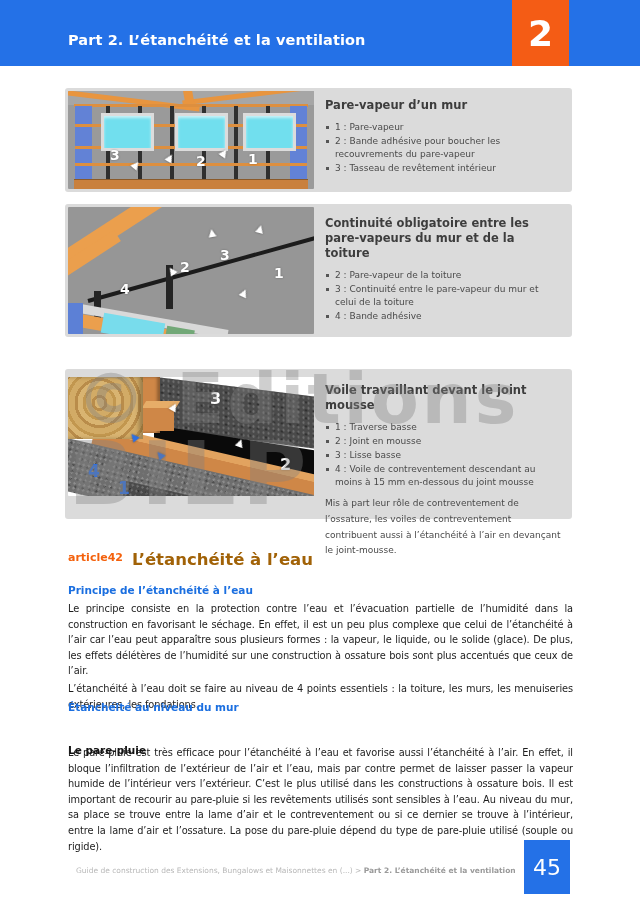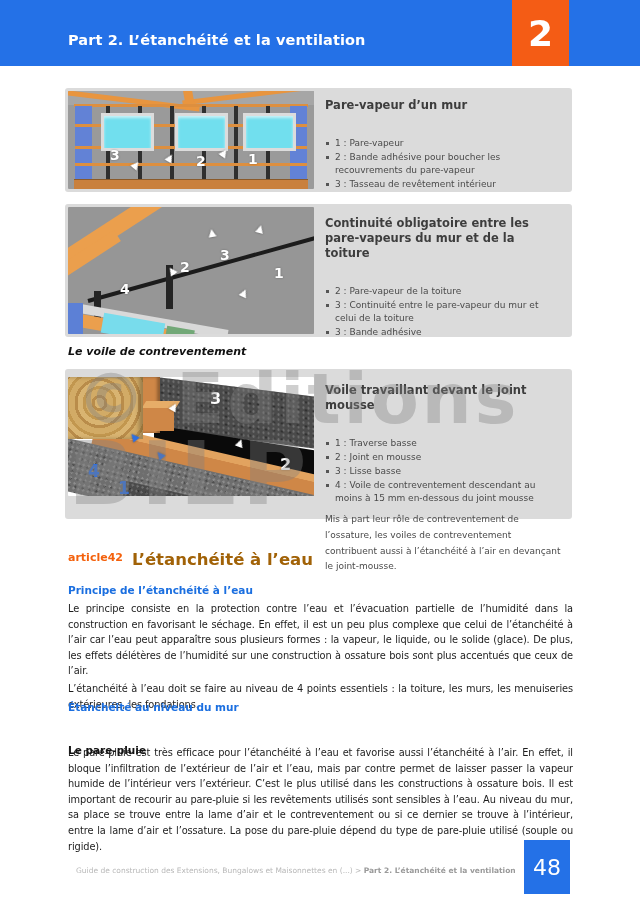--- a/index.html
+++ b/index.html
@@ -10,21 +10,21 @@
   
   .topbar { position:absolute; left:0; top:0; width:640px; height:66px; background:#2471e7; }
   .topbar-title { position:absolute; left:68px; top:32px; color:#ffffff; font-size:14.5px; font-weight:bold; letter-spacing:.1px; }
   .chapter-box { position:absolute; left:512px; top:0; width:57px; height:66px; background:#f45c15; color:#fff; font-size:36px; font-weight:bold; display:flex; align-items:center; justify-content:center; }
 
   
   .fig-panel { position:absolute; left:65px; width:507px; background:#dbdbdb; border-radius:3px; }
   .fig-img { position:absolute; left:3px; top:3px; width:246px; overflow:hidden; border-radius:1px; }
   .fig-cap { position:absolute; left:260px; right:10px; top:0; }
   .fig-cap h3 { font-size:11.5px; font-weight:bold; color:#3d3d3d; line-height:1.3; }
-  .fig-cap ul { list-style:none; margin-top:24px; }
+  .fig-cap ul { list-style:none; margin-top:8px; }
   .fig-cap li { position:relative; font-size:9px; color:#4a4a4a; line-height:1.45; padding-left:10px; margin-bottom:1px; }
   .fig-cap li::before { content:""; position:absolute; left:1px; top:5px; width:3px; height:3px; background:#555; }
   .fig-note { font-size:9px; color:#4a4a4a; line-height:1.75; margin-top:7px; }
 
   .fig-num { position:absolute; color:#fff; font-weight:bold; font-size:14px; text-shadow:0 0 2px rgba(0,0,0,.35); z-index:6; }
   .fig-num.blue { color:#2e6fe0; text-shadow:none; }
   .cursor { position:absolute; width:0; height:0; border-left:4px solid transparent; border-right:4px solid transparent; border-bottom:8px solid #fff; z-index:6; filter:drop-shadow(0 0 1px rgba(0,0,0,.4)); }
   .cursor.blue { border-bottom-color:#2e6fe0; }
 
   
@@ -150,26 +150,25 @@
       <span class="cursor" style="left:140px;top:22px;transform:rotate(-10deg);"></span>
       <span class="cursor" style="left:188px;top:18px;transform:rotate(15deg);"></span>
       <span class="cursor" style="left:100px;top:60px;transform:rotate(-35deg);"></span>
       <span class="cursor" style="left:172px;top:82px;transform:rotate(25deg);"></span>
     </div>
     <div class="fig-cap" style="top:12px;">
       <h3>Continuité obligatoire entre les pare-vapeurs du mur et de la toiture</h3>
       <ul>
         <li>2 : Pare-vapeur de la toiture</li>
         <li>3 : Continuité entre le pare-vapeur du mur et celui de la toiture</li>
-        <li>3 : Bande adhésive</li>
+        <li>4 : Bande adhésive</li>
       </ul>
     </div>
   </section>
 
-  <h2 class="voile-heading">Le voile de contreventement</h2>
 
   <section class="fig-panel" style="top:369px;height:150px;">
     <div class="fig-img s3" style="top:8px;">
       <div class="top-block speck-dark"></div>
       <div class="joint"></div>
       <div class="beam"></div>
       <div class="front speck-mid"></div>
       <div class="bottom-wedge speck-dark"></div>
       <div class="post"></div>
       <div class="tenon"></div>
@@ -206,15 +205,15 @@
   <h3 class="h-blue" style="top:584px;">Principe de l’étanchéité à l’eau</h3>
   <p class="para" style="top:601px;">Le principe consiste en la protection contre l’eau et l’évacuation partielle de l’humidité dans la construction en favorisant le séchage. En effet, il est un peu plus complexe que celui de l’étanchéité à l’air car l’eau peut apparaître sous plusieurs formes : la vapeur, le liquide, ou le solide (glace). De plus, les effets délétères de l’humidité sur une construction à ossature bois sont plus accentués que ceux de l’air.</p>
   <p class="para" style="top:681px;">L’étanchéité à l’eau doit se faire au niveau de 4 points essentiels : la toiture, les murs, les menuiseries extérieures, les fondations.</p>
   <h3 class="h-blue" style="top:701px;">Étanchéité au niveau du mur</h3>
   <h3 class="h-black" style="top:744px;">Le pare-pluie</h3>
   <p class="para" style="top:745px;">Le pare-pluie est très efficace pour l’étanchéité à l’eau et favorise aussi l’étanchéité à l’air. En effet, il bloque l’infiltration de l’extérieur de l’air et l’eau, mais par contre permet de laisser passer la vapeur humide de l’intérieur vers l’extérieur. C’est le plus utilisé dans les constructions à ossature bois. Il est important de recourir au pare-pluie si les revêtements utilisés sont sensibles à l’eau. Au niveau du mur, sa place se trouve entre la lame d’air et le contreventement ou si ce dernier se trouve à l’intérieur, entre la lame d’air et l’ossature. La pose du pare-pluie dépend du type de pare-pluie utilisé (souple ou rigide).</p>
 
   <div class="footer-crumb">
     <span>Guide de construction des Extensions, Bungalows et Maisonnettes en (...) &gt; </span><b>Part 2. L’étanchéité et la ventilation</b>
   </div>
-  <div class="page-badge">48</div>
+  <div class="page-badge">45</div>
 
 </div>
 
 </body></html>

